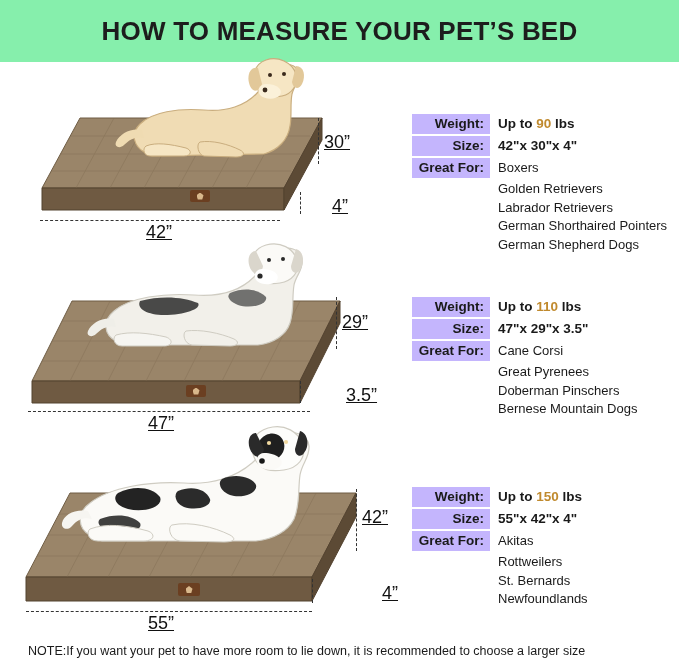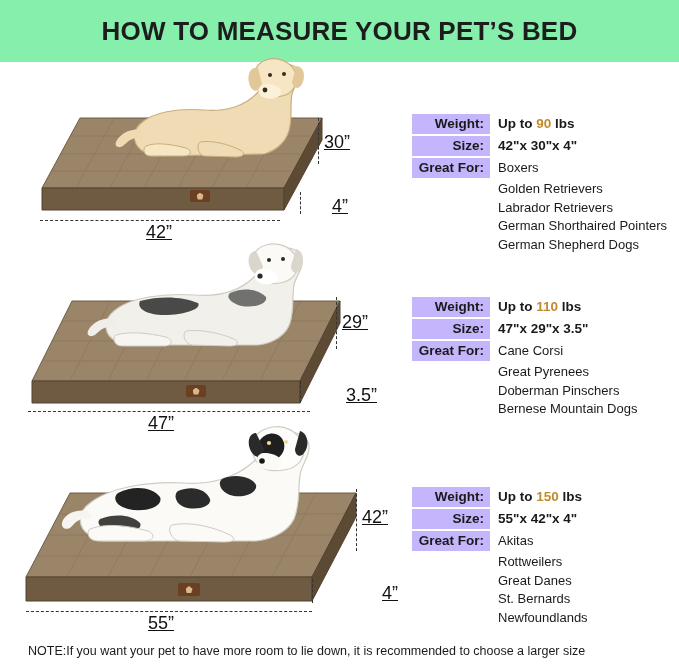--- a/index.html
+++ b/index.html
@@ -360,21 +360,20 @@
       <div class="spec-row">
         <div class="spec-key">Size:</div>
         <div class="spec-val">55"x 42"x 4"</div>
       </div>
       <div class="spec-row">
         <div class="spec-key">Great For:</div>
         <div class="breed-first">Akitas</div>
       </div>
       <div class="breed-list">
         <div class="breed">Rottweilers</div>
-        <div class="breed">Great Danes</div>
         <div class="breed">St. Bernards</div>
         <div class="breed">Newfoundlands</div>
       </div>
     </div>
   </div>
 
   <div class="footer">
     <span>NOTE:If you want your pet to have more room to lie down, it is recommended to choose a larger size</span>
   </div>
 

